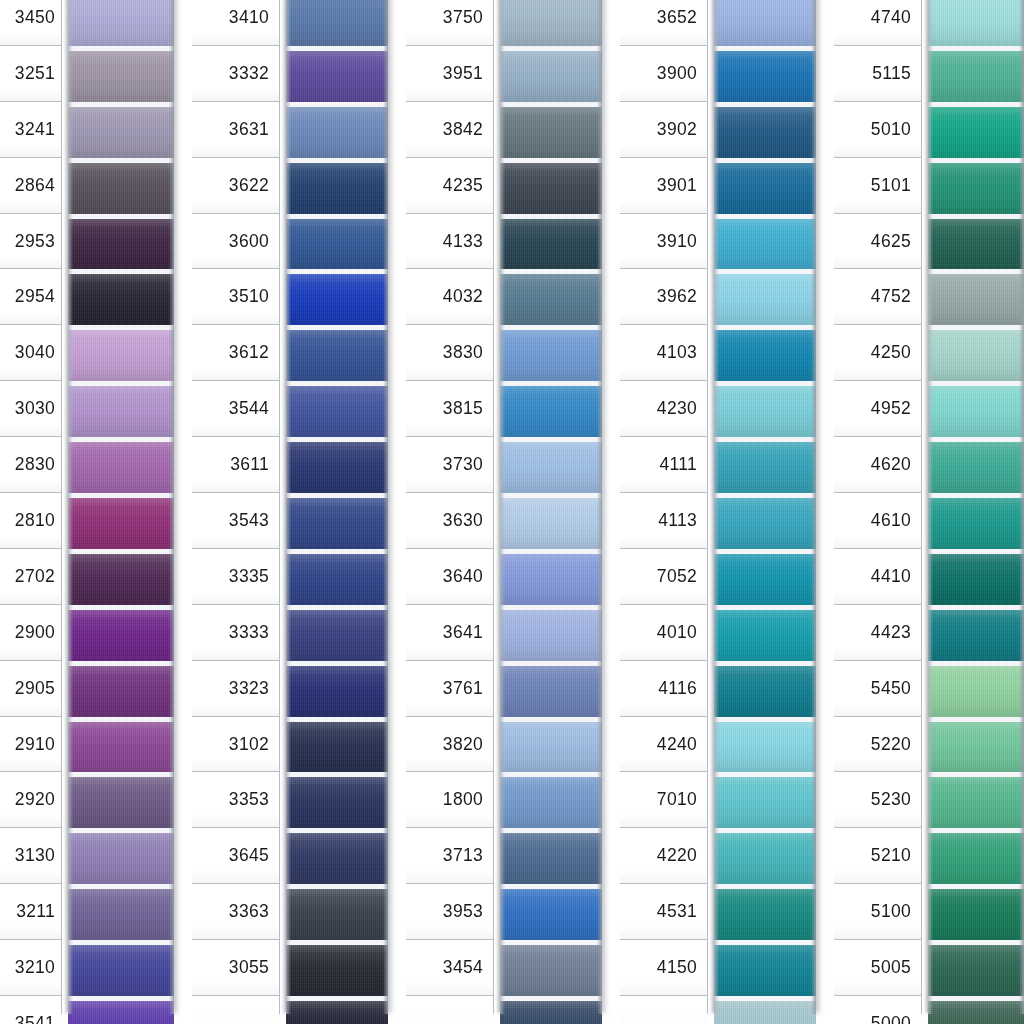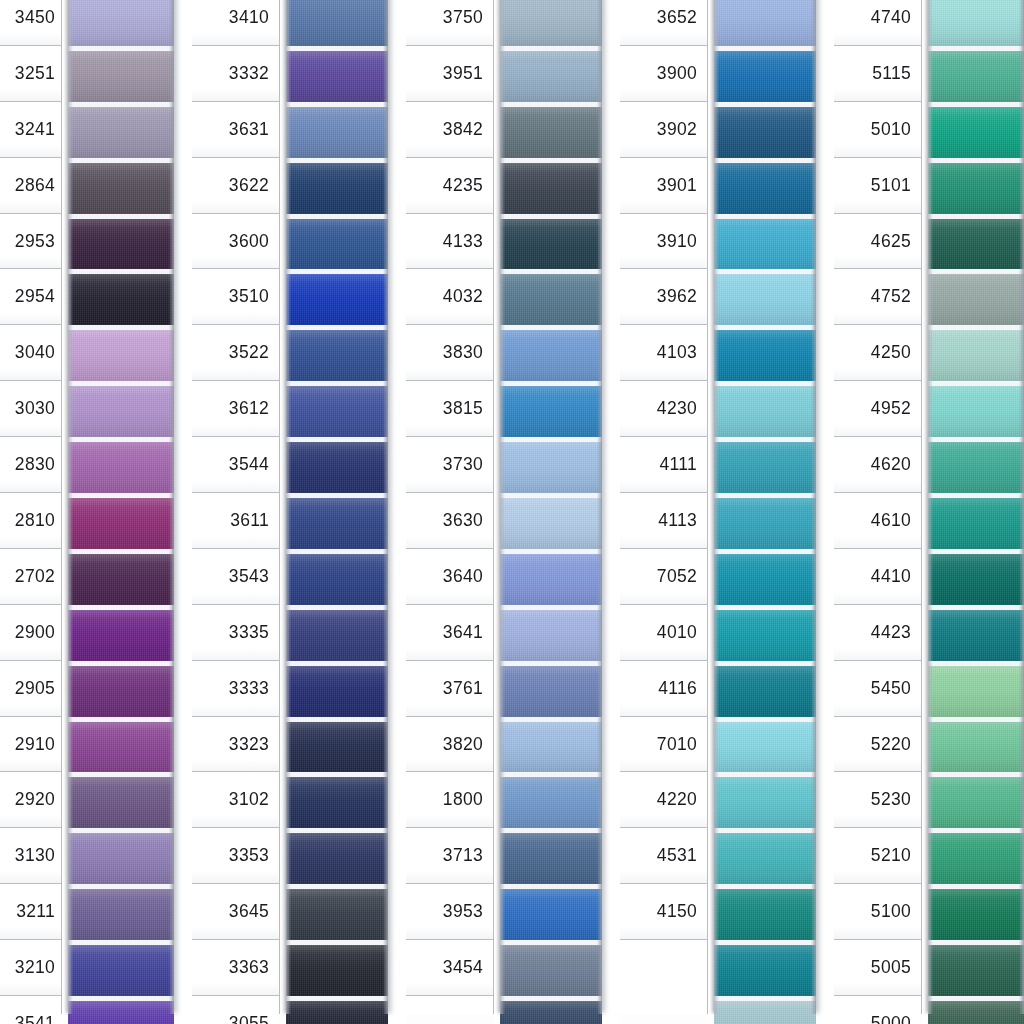--- a/index.html
+++ b/index.html
@@ -227,21 +227,20 @@
     </div>
     <div class="col-gap"></div>
     <div class="column" style="width: 205px;">
       <div class="labels wide" style="width: 88px;">
         <div class="label-cell">3410</div>
         <div class="label-cell">3332</div>
         <div class="label-cell">3631</div>
         <div class="label-cell">3622</div>
         <div class="label-cell">3600</div>
         <div class="label-cell">3510</div>
-        <div class="label-cell">3522</div>
         <div class="label-cell">3612</div>
         <div class="label-cell">3544</div>
         <div class="label-cell">3611</div>
         <div class="label-cell">3543</div>
         <div class="label-cell">3335</div>
         <div class="label-cell">3333</div>
         <div class="label-cell">3323</div>
         <div class="label-cell">3102</div>
         <div class="label-cell">3353</div>
         <div class="label-cell">3645</div>
@@ -441,20 +440,21 @@
         <div class="label-cell">3901</div>
         <div class="label-cell">3910</div>
         <div class="label-cell">3962</div>
         <div class="label-cell">4103</div>
         <div class="label-cell">4230</div>
         <div class="label-cell">4111</div>
         <div class="label-cell">4113</div>
         <div class="label-cell">7052</div>
         <div class="label-cell">4010</div>
         <div class="label-cell">4116</div>
+        <div class="label-cell">4240</div>
         <div class="label-cell">7010</div>
         <div class="label-cell">4220</div>
         <div class="label-cell">4531</div>
         <div class="label-cell">4150</div>
       </div>
       <div class="strip-wrap" style="width: 117px;">
         <div class="strip">
           <div class="swatch" title="3652" style="background: rgb(156, 181, 230);">
             <div class="sheen"></div>
             <div class="weave"></div>

